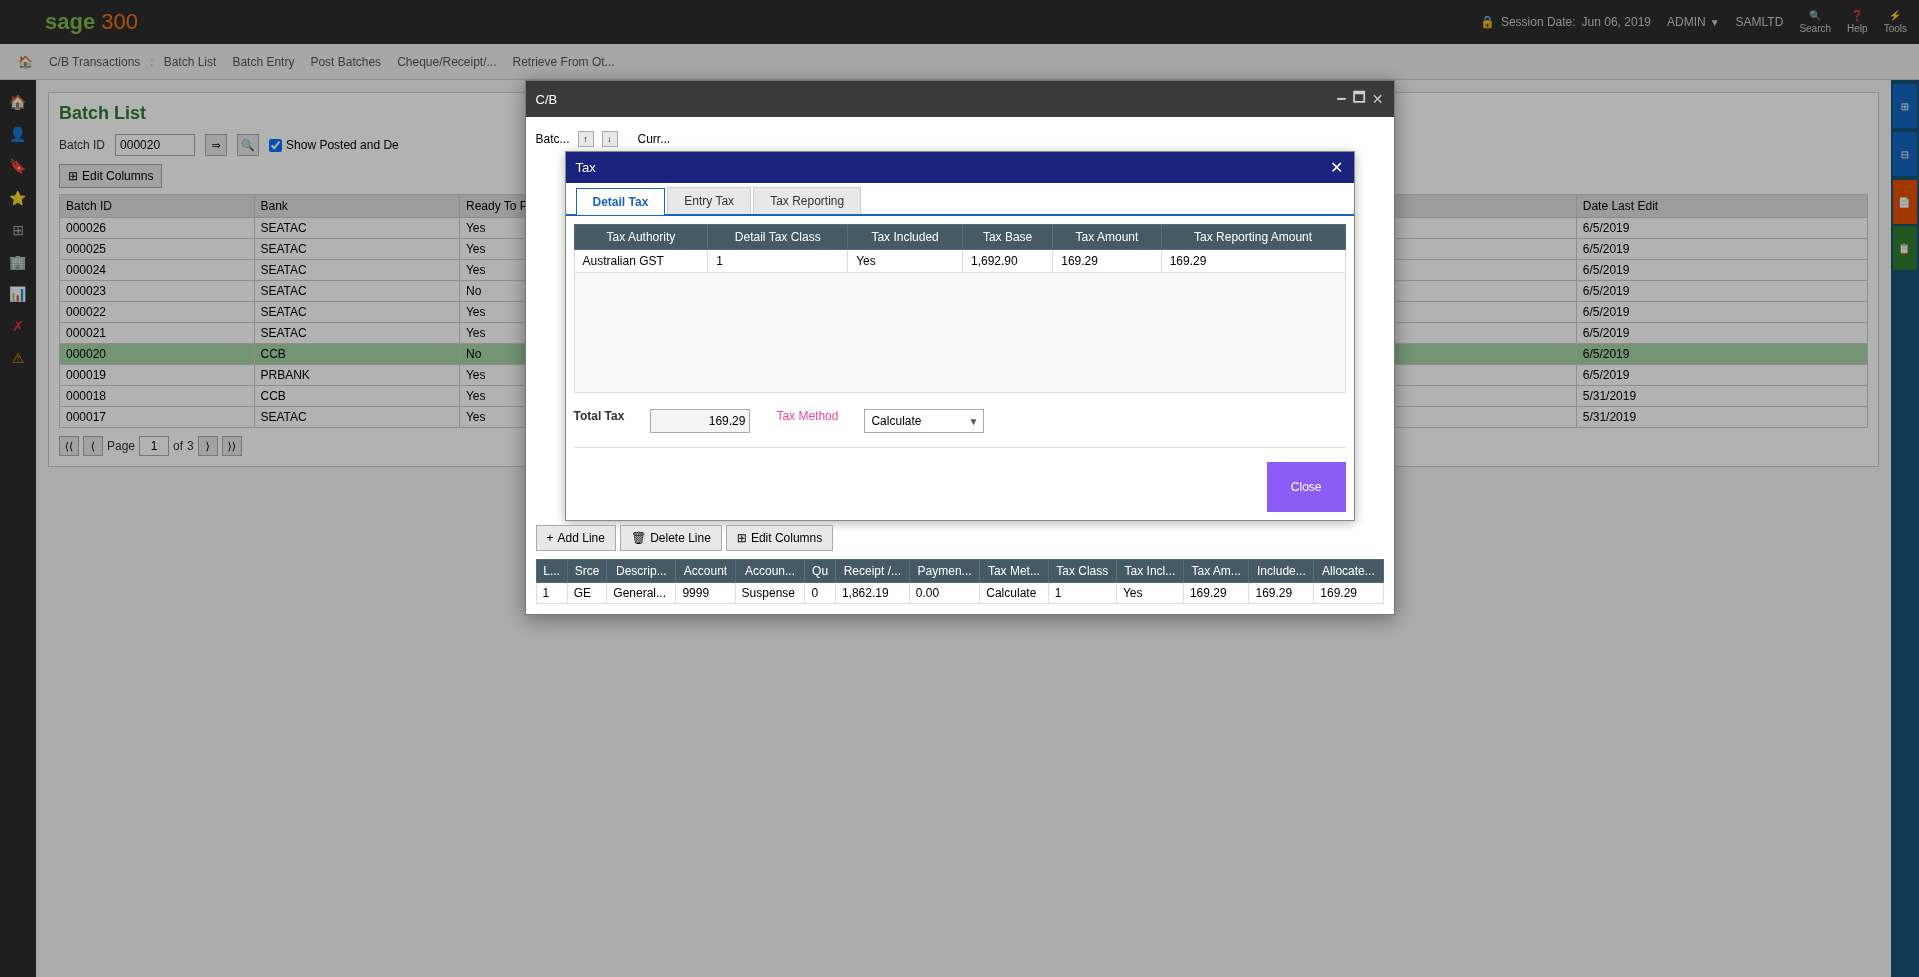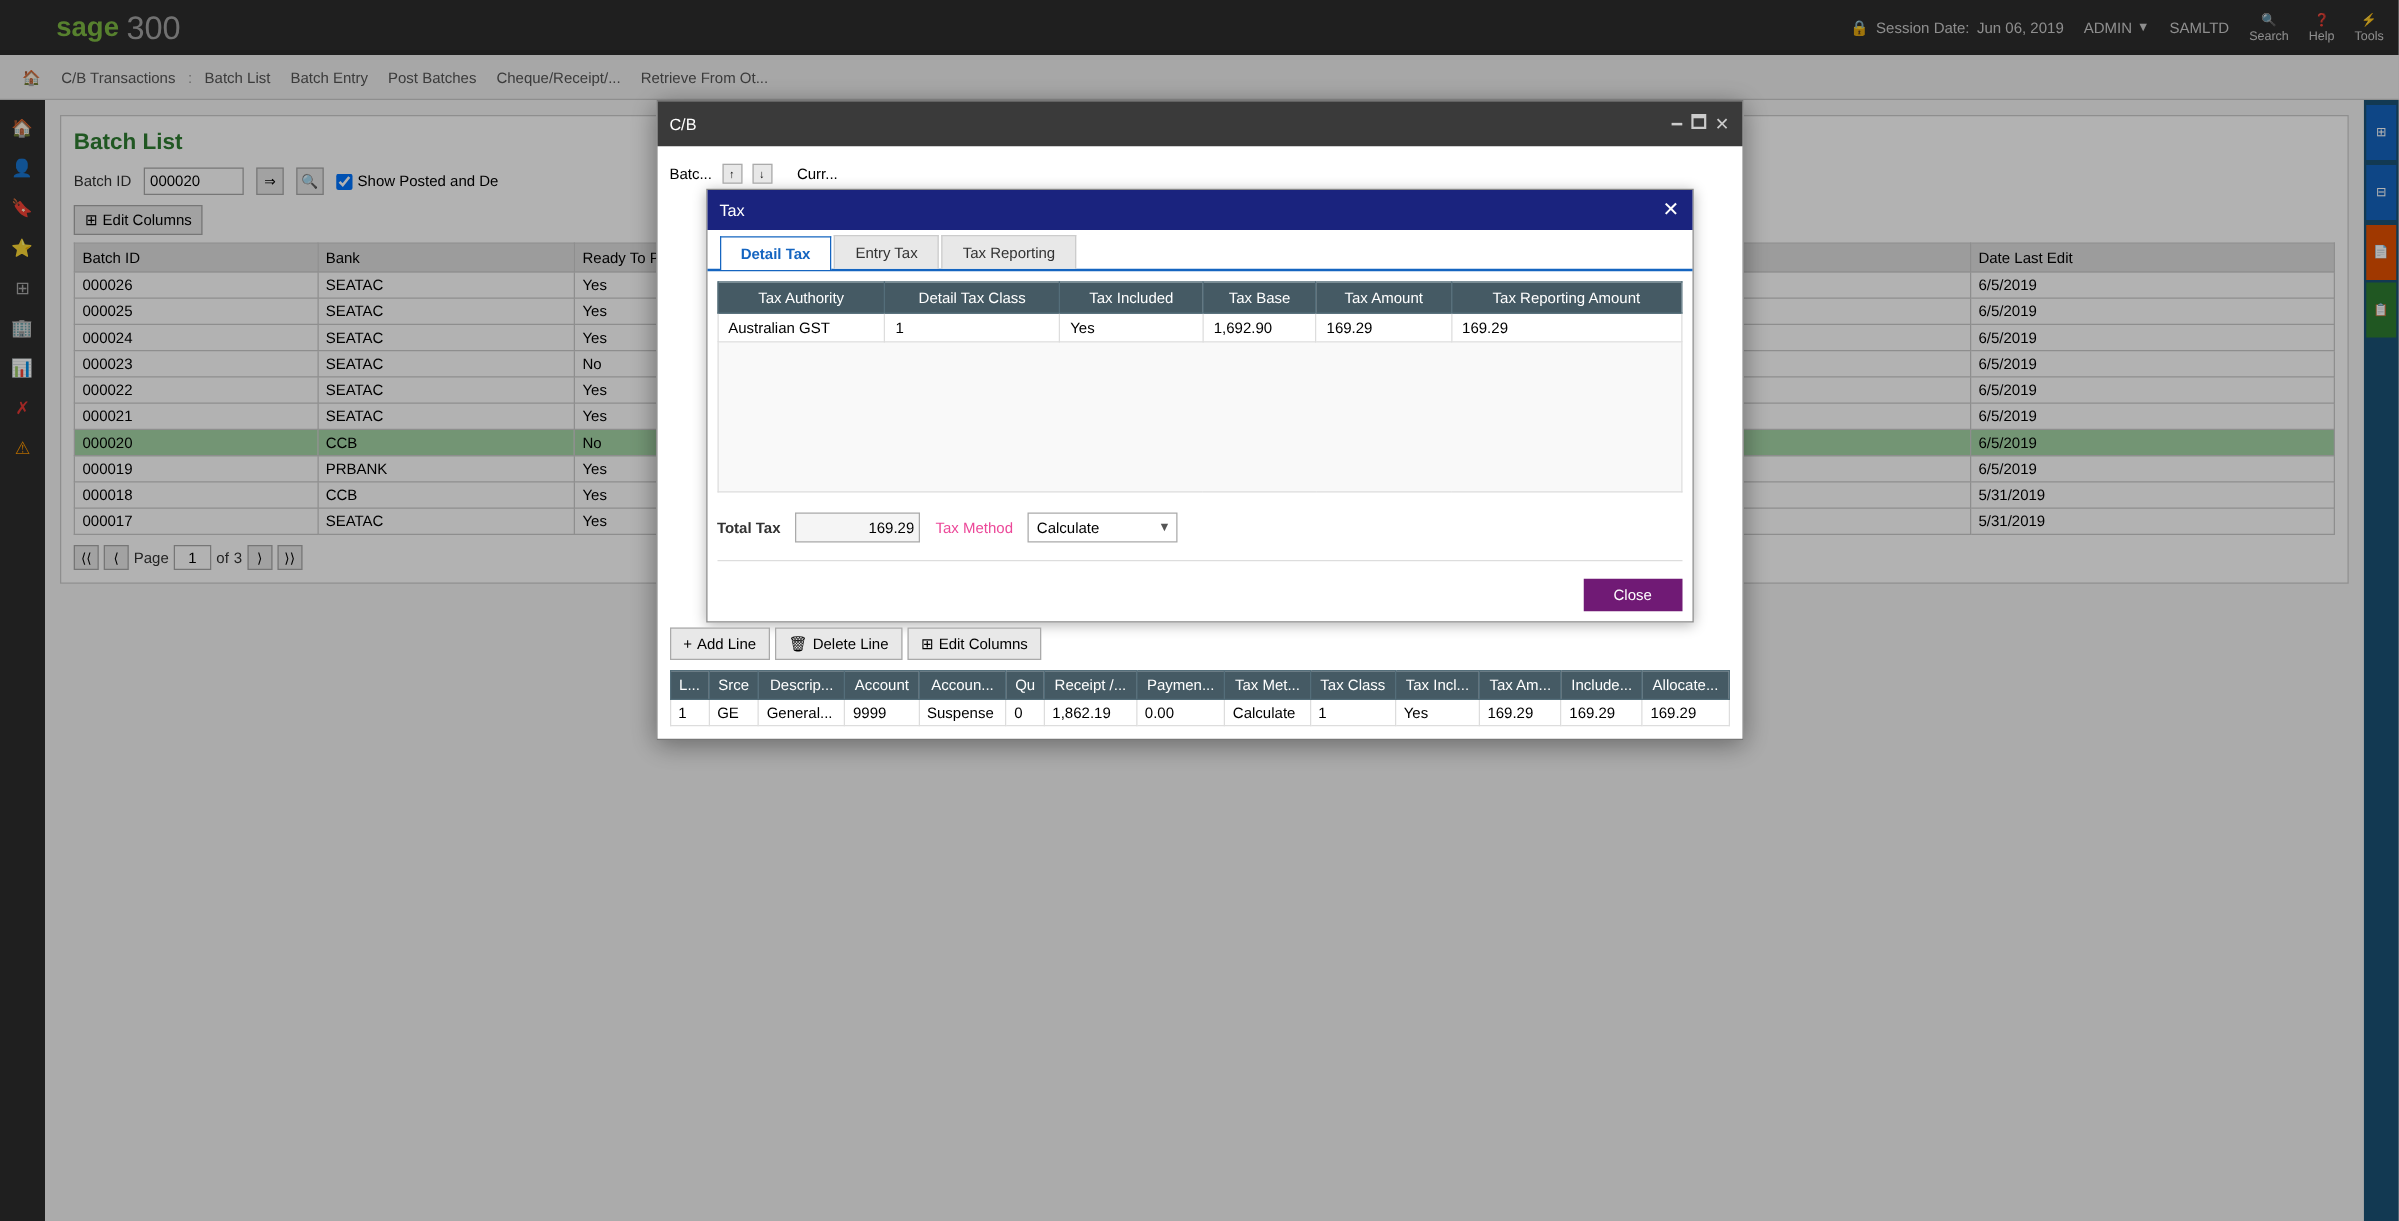--- a/index.html
+++ b/index.html
@@ -9,21 +9,21 @@
     .top-navbar {
       background: #2d2d2d;
       height: 44px;
       display: flex;
       align-items: center;
       padding: 0 12px;
       justify-content: space-between;
     }
     .logo-area { display: flex; align-items: center; gap: 6px; }
     .logo-text { color: #7db943; font-size: 22px; font-weight: bold; margin-left: 33px; }
-    .logo-300 { color: #a3a3a3; font-size: 26px; font-weight: 300; }
+    .logo-300 { color: #f97316; font-size: 22px; font-weight: 300; }
     .nav-right { display: flex; align-items: center; gap: 16px; color: #ccc; font-size: 12px; }
     .session-info { display: flex; align-items: center; gap: 6px; }
     .lock-icon { color: #ccc; }
     .admin-badge { display: flex; align-items: center; gap: 4px; }
     .dropdown-arrow { font-size: 10px; }
     .nav-icon-btn { display: flex; flex-direction: column; align-items: center; color: #ccc; cursor: pointer; font-size: 10px; gap: 2px; }
 
     
     .secondary-nav {
       background: #f0f0f0;
@@ -219,21 +219,21 @@
       font-weight: normal;
     }
     .tax-table td {
       border: 1px solid #ddd;
       padding: 4px 8px;
     }
     .tax-table tr:nth-child(even) td { background: #f9f9f9; }
 
     
     .total-row {
-      display: flex; align-items: center; gap: 12px;
+      display: flex; align-items: flex-start; gap: 26px;
       padding: 8px;
     }
     .total-label { font-size: 12px; color: #333; font-weight: bold; }
     .total-input {
       border: 1px solid #aaa; height: 24px; width: 100px; text-align: right;
       padding: 0 4px; font-size: 12px; background: #f5f5f5;
     }
     .method-label { font-size: 12px; color: #ec4899; }
     .method-select-wrapper { position: relative; display: inline-block; }
     .method-select {
@@ -246,21 +246,21 @@
     }
 
     
     .separator { height: 1px; background: #ddd; margin: 6px 8px; }
 
     
     .modal-footer {
       display: flex; justify-content: flex-end; padding: 8px;
     }
     .close-btn {
-      background: #701a75; color: #fff; border: none; padding: 6px 24px;
+      background: #8b5cf6; color: #fff; border: none; padding: 18px 24px;
       font-size: 12px; cursor: pointer;
     }
 
     
     .batch-header-row { display: flex; align-items: center; gap: 8px; padding: 4px 0; font-size: 12px; }
 
     
     .entry-table { width: 100%; border-collapse: collapse; font-size: 12px; margin-top: 4px; }
     .entry-table th { background: #455a64; color: #fff; border: 1px solid #546e7a; padding: 4px 6px; font-weight: normal; white-space: nowrap; }
     .entry-table td { border: 1px solid #ddd; padding: 3px 6px; white-space: nowrap; }

